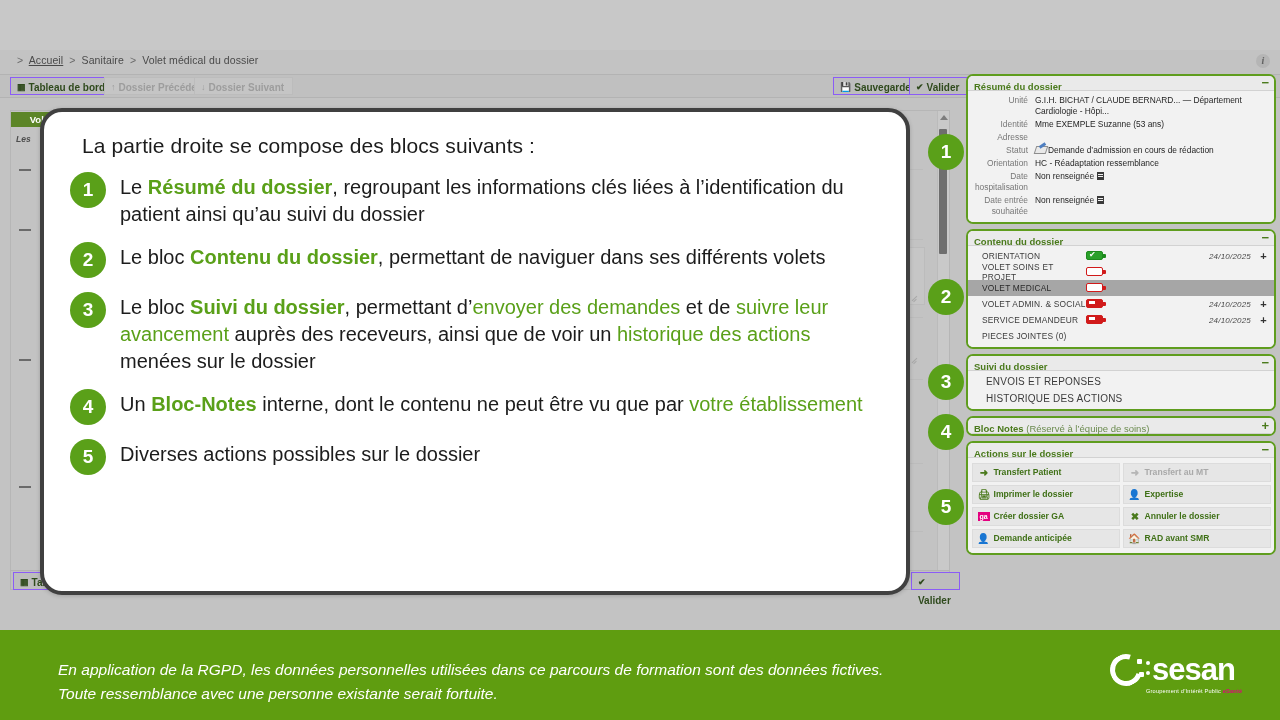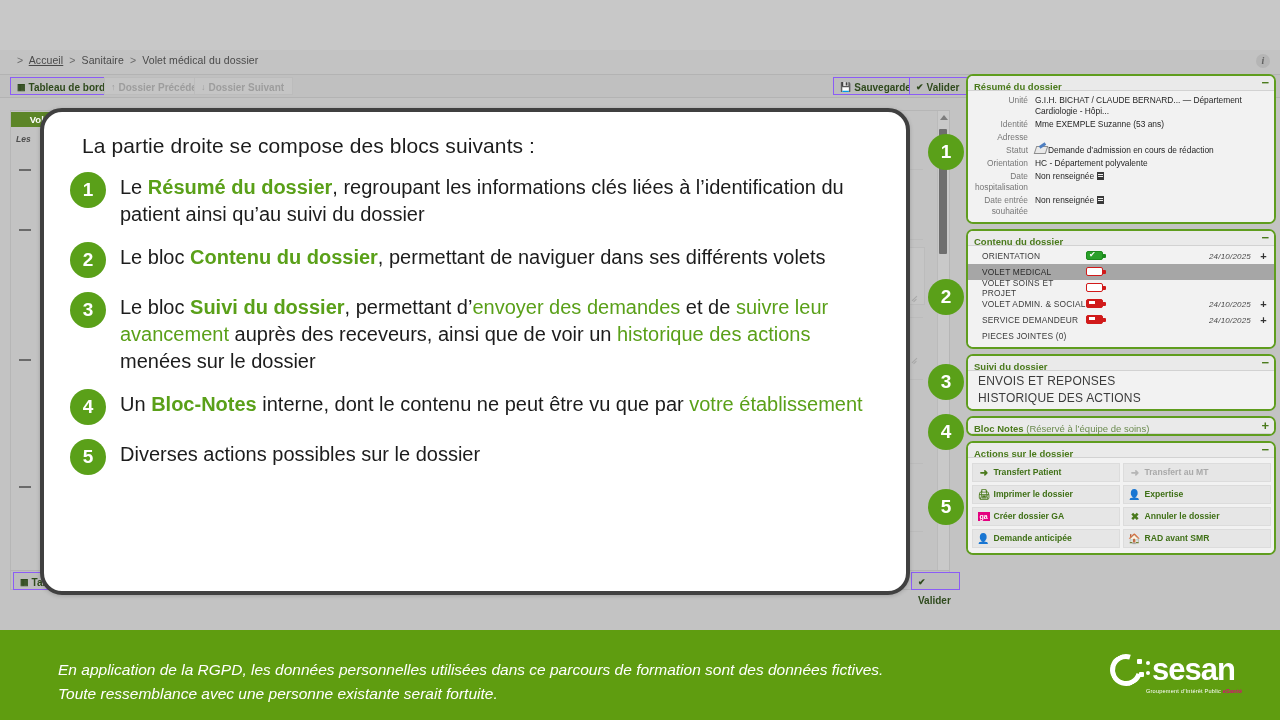--- a/index.html
+++ b/index.html
@@ -75,21 +75,21 @@
   .crow .pl{width:9px;flex:none;text-align:center;font-weight:bold;font-size:11px;color:#333;}
 
   .battery{display:inline-block;width:17px;height:9px;border:1.6px solid #d11a1a;border-radius:2px;position:relative;box-sizing:border-box;background:#fff;}
   .battery::after{content:"";position:absolute;right:-3.5px;top:2px;width:2.5px;height:4px;background:#d11a1a;border-radius:0 1px 1px 0;}
   .battery.full{border-color:#1d8a1d;background:#2aa02a;}
   .battery.full::after{background:#1d8a1d;}
   .battery.full::before{content:"\2714";position:absolute;left:2px;top:-3px;font-size:8px;color:#fff;line-height:12px;}
   .battery.low{background:#d11a1a;}
   .battery.low::before{content:"";position:absolute;left:2px;top:1.5px;width:6px;height:3px;background:#fff;}
 
-  .srow{height:17px;line-height:17px;font-size:12px;color:#3b3b3b;padding-left:10px;letter-spacing:.2px;}
+  .srow{height:17px;line-height:17px;font-size:10px;color:#3b3b3b;padding-left:18px;letter-spacing:.2px;}
 
   
   .actgrid{display:flex;flex-wrap:wrap;padding:2px;}
   .act{width:calc(50% - 3px);margin:1.5px;height:19px;background:#e6e6e6;border:1px solid #dcdcdc;
     box-sizing:border-box;font-size:8.6px;font-weight:bold;color:#3f7016;line-height:17px;padding-left:5px;
     display:flex;align-items:center;}
   .act.dis{color:#a9a9a9;}
   .act .ai{display:inline-block;width:13px;margin-right:3px;text-align:center;font-size:10px;color:#4a7a1c;}
   .act.dis .ai{color:#b5b5b5;}
   .gaic{display:inline-block;width:12px;height:9px;background:#e4007f;color:#fff;font-size:7px;font-weight:bold;
@@ -216,21 +216,21 @@
           <div class="val"></div>
         </div>
         <div class="row">
           <div class="lab">Statut</div>
           <div class="val">
             <span class="pencil"><i class="pg"></i><i class="pn"></i></span><span>Demande d’admission en cours de rédaction</span>
           </div>
         </div>
         <div class="row">
           <div class="lab">Orientation</div>
-          <div class="val">HC - Département polyvalente</div>
+          <div class="val">HC - Réadaptation ressemblance</div>
         </div>
         <div class="row">
           <div class="lab">Date hospitalisation</div>
           <div class="val">
             <span>Non renseignée</span><span class="calic"></span>
           </div>
         </div>
         <div class="row">
           <div class="lab">Date entrée souhaitée</div>
           <div class="val">
@@ -245,28 +245,28 @@
         <span class="t">Contenu du dossier</span>
         <span class="tog">−</span>
       </div>
       <div class="blockbody" style="padding:2px 0 3px 0;">
         <div class="crow">
           <div class="nm">ORIENTATION</div>
           <div class="bat"><span class="battery full"></span></div>
           <div class="dt">24/10/2025</div>
           <div class="pl">+</div>
         </div>
-        <div class="crow sel">
-          <div class="nm">VOLET MEDICAL</div>
+        <div class="crow">
+          <div class="nm">VOLET SOINS ET PROJET</div>
           <div class="bat"><span class="battery"></span></div>
           <div class="dt"></div>
           <div class="pl"></div>
         </div>
-        <div class="crow">
-          <div class="nm">VOLET SOINS ET PROJET</div>
+        <div class="crow sel">
+          <div class="nm">VOLET MEDICAL</div>
           <div class="bat"><span class="battery"></span></div>
           <div class="dt"></div>
           <div class="pl"></div>
         </div>
         <div class="crow">
           <div class="nm">VOLET ADMIN. &amp; SOCIAL</div>
           <div class="bat"><span class="battery low"></span></div>
           <div class="dt">24/10/2025</div>
           <div class="pl">+</div>
         </div>

